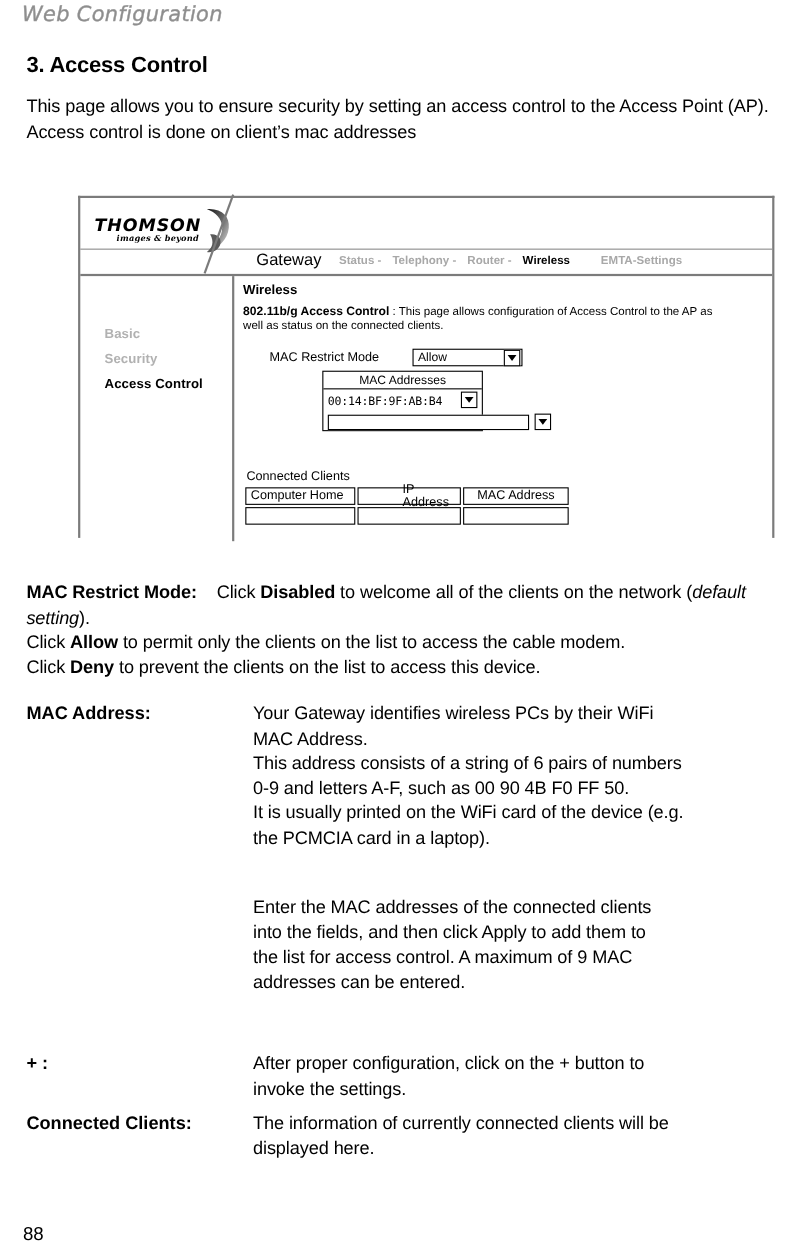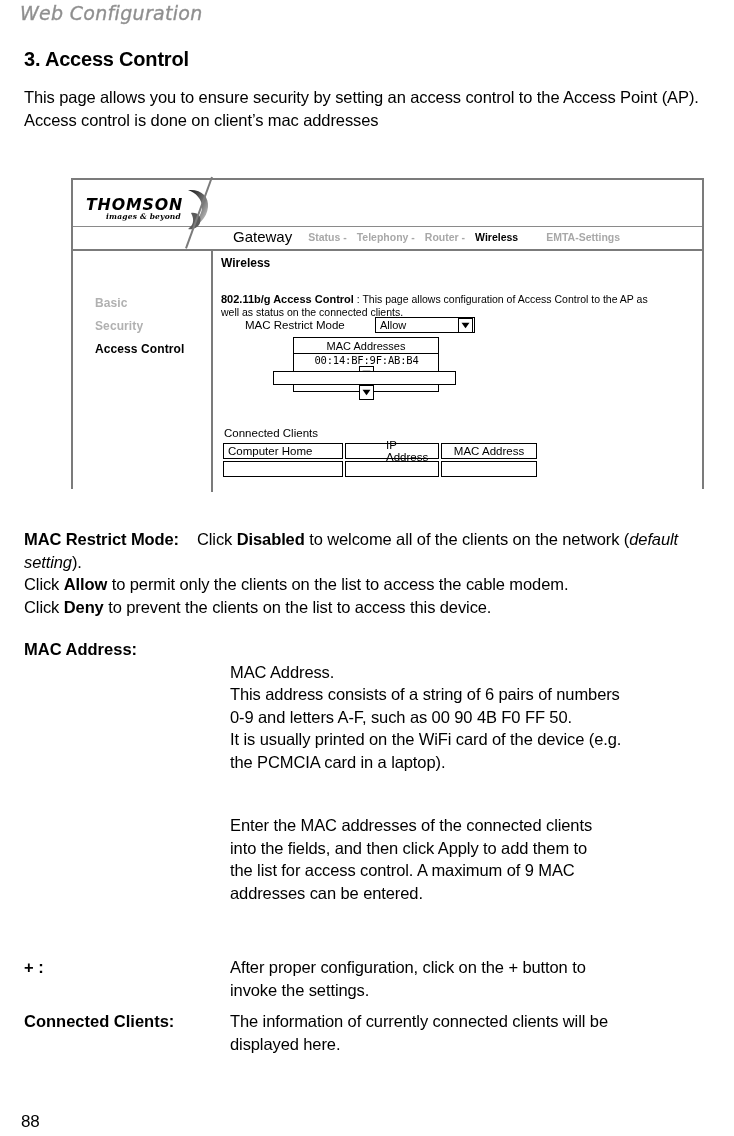--- a/index.html
+++ b/index.html
@@ -189,21 +189,21 @@
     height: 241px;
   }
   .content-h {
     position: absolute;
     left: 0; top: 5px;
     font-size: 12px;
     font-weight: bold;
   }
   .content-desc {
     position: absolute;
-    left: 0; top: 42px;
+    left: 0; top: 26px;
     width: 430px;
     font-size: 10.5px;
     line-height: 13px;
   }
   .content-desc b { font-weight: bold; font-size: 11px; }
 
   .restrict-row {
     position: absolute;
     left: 0;
     top: 66px;
@@ -255,24 +255,23 @@
     height: 15px;
     border-bottom: 1px solid #000;
     display: flex;
     align-items: center;
     justify-content: center;
     font-size: 11px;
   }
   .mac-row {
     height: 17px;
     display: flex;
-    align-items: center;
+    align-items: flex-end;
     padding: 0 3px 0 4px;
     box-sizing: border-box;
-    flex-direction: column;
   }
   .mac-val {
     font-family: "DejaVu Sans Mono", monospace;
     font-size: 10.5px;
     flex: 1;
     letter-spacing: -.2px;
   }
   .mac-row.entry { height: 20px; padding: 0 3px 0 4px; }
   .mac-input {
     flex: 1;
@@ -301,21 +300,21 @@
   .cc-cell {
     border: 1.5px solid #000;
     background: #fff;
     height: 16px;
     display: flex;
     align-items: center;
     justify-content: center;
     font-size: 11.5px;
     box-sizing: border-box;
   }
-  .cc-cell.c0 { width: 120px; }
+  .cc-cell.c0 { width: 100px; }
   .cc-cell.c1 { width: 94px; padding-left: 40px; }
   .cc-cell.c2 { width: 96px; }
   .cc-cell.first { justify-content: flex-start; padding-left: 4px; }
 
   
   .defs {
     position: absolute;
     left: 24px;
     top: 528px;
     width: 710px;
@@ -477,21 +476,21 @@
     <b>MAC Restrict Mode:</b><span style="display:inline-block;width:18px"></span><span>Click </span><b>Disabled</b><span> to welcome all of the clients on the network (</span><i>default setting</i><span>).</span><br>
     <span>Click </span><b>Allow</b><span> to permit only the clients on the list to access the cable modem.</span><br>
     <span>Click </span><b>Deny</b><span> to prevent the clients on the list to access this device.</span>
   </div>
 </div>
 
 <div class="blk-macaddr deflist">
   <div class="defrow">
     <div class="defterm">MAC Address:</div>
     <div class="defbody">
-      <br>
+      <span>Your Gateway identifies wireless PCs by their WiFi</span><br>
       <span>MAC Address.</span><br>
       <span>This address consists of a string of 6 pairs of numbers</span><br>
       <span>0-9 and letters A-F, such as 00 90 4B F0 FF 50.</span><br>
       <span>It is usually printed on the WiFi card of the device (e.g.</span><br>
       <span>the PCMCIA card in a laptop).</span>
     </div>
   </div>
 </div>
 
 <div class="blk-enter">

